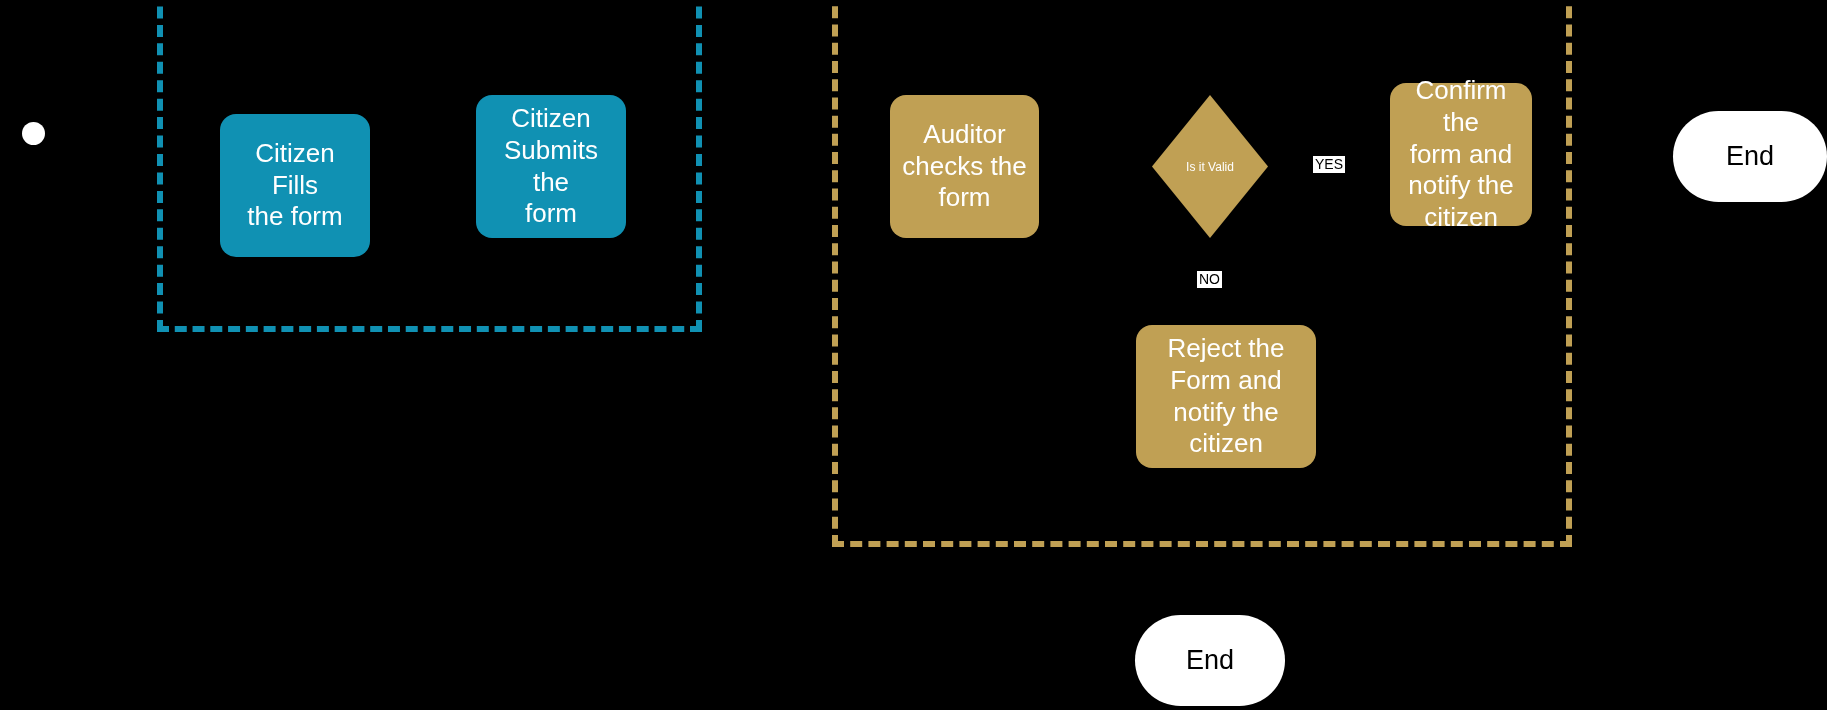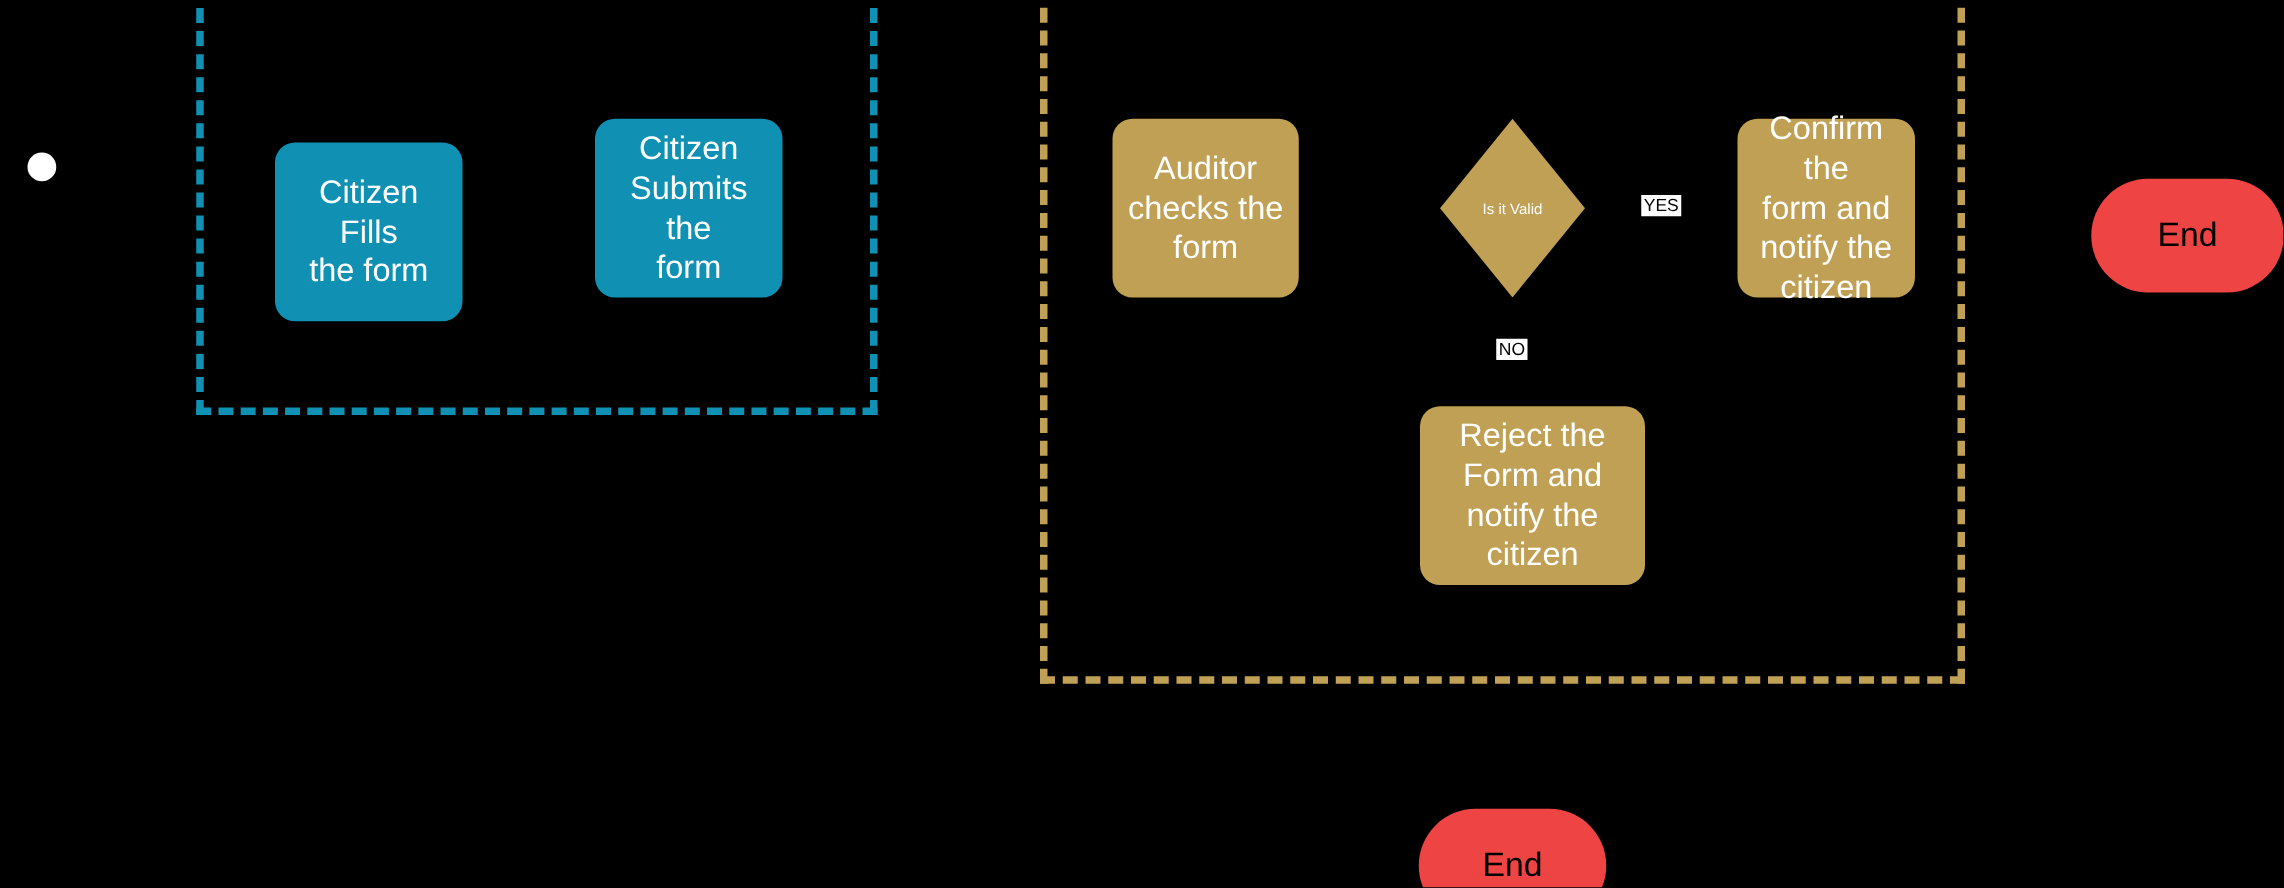--- a/index.html
+++ b/index.html
@@ -54,21 +54,21 @@
     font-size: 26px;
     padding: 4px 10px;
     white-space: pre-line;
   }
   .node.blue { background: #1091B3; }
   .node.gold { background: #C0A054; }
 
   .n-fills   { left: 220px; top: 95px;  width: 150px; height: 143px; margin-top: 19px; }
   .n-submits { left: 476px; top: 95px;  width: 150px; height: 143px; }
   .n-auditor { left: 890px; top: 95px;  width: 149px; height: 143px; }
-  .n-confirm { left: 1390px; top: 95px; width: 142px; height: 143px; }
+  .n-confirm { left: 1390px; top: 83px; width: 142px; height: 143px; }
   .n-reject  { left: 1136px; top: 325px; width: 180px; height: 143px; }
 
   
   .diamond {
     position: absolute;
     left: 1152px;
     top: 95px;
     width: 116px;
     height: 143px;
   }
@@ -98,28 +98,27 @@
     width: 23px;
     height: 23px;
     border-radius: 50%;
     background: #ffffff;
   }
 
   
   .terminator {
     position: absolute;
     box-sizing: border-box;
-    background: #ef4444;
+    background: #ffffff;
     color: #000000;
     border-radius: 9999px;
     display: flex;
     align-items: center;
     justify-content: center;
     font-size: 27px;
-    margin-top: 32px;
   }
   .t-right  { left: 1673px; top: 111px; width: 154px; height: 91px; }
   .t-bottom { left: 1135px; top: 615px; width: 150px; height: 91px; }
 
   
   .edge-label {
     position: absolute;
     background: #ffffff;
     color: #000000;
     font-size: 14px;

